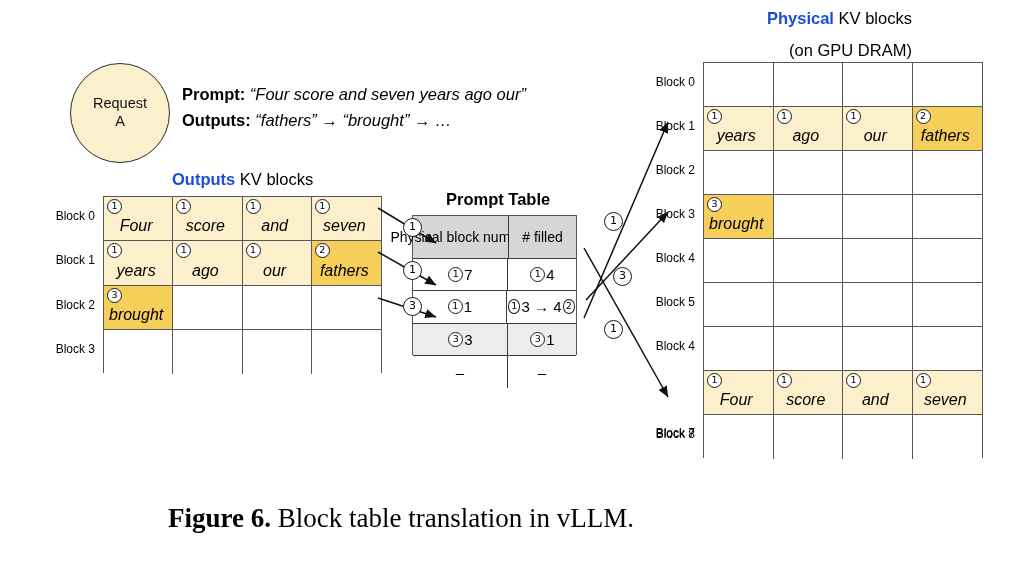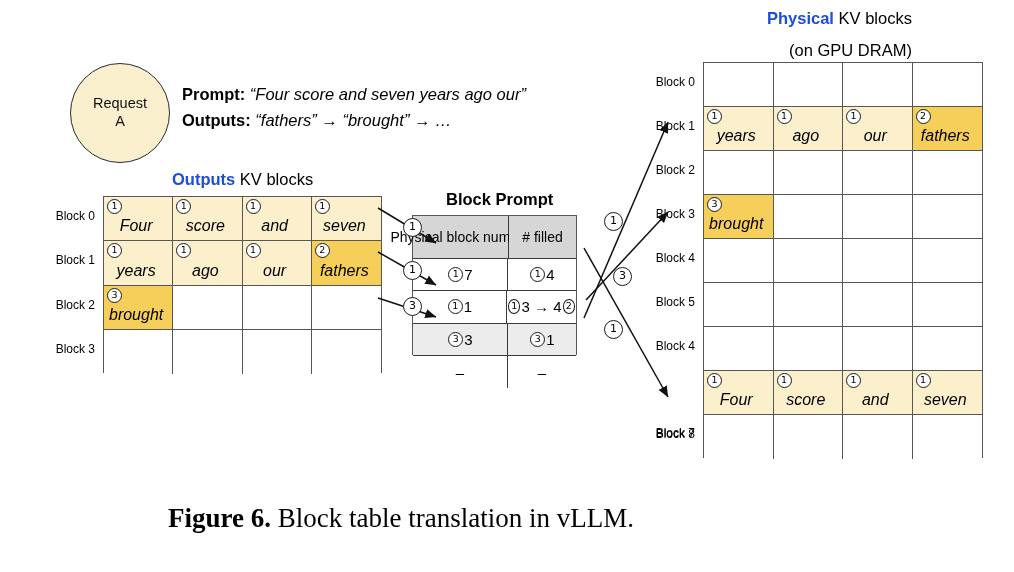--- a/index.html
+++ b/index.html
@@ -131,21 +131,21 @@
 
   <div class="sect-title" id="logical-title">
     <span class="accent">Outputs</span><span> KV blocks</span>
   </div>
 
   <div class="sect-title" id="physical-title">
     <span class="accent">Physical</span><span> KV blocks</span>
     <span class="sub">(on GPU DRAM)</span>
   </div>
 
-  <div class="sect-title" id="blocktable-title">Block Prompt</div>
+  <div class="sect-title" id="blocktable-title">Prompt Table</div>
 
   <div id="logical-rowlabels" style="position: absolute; left: 0px; top: 0px; width: 1014px; height: 572px;">
       <div class="rowlabel" style="top: 209px; right: 919px;">Block 0</div>
       <div class="rowlabel" style="top: 253.25px; right: 919px;">Block 1</div>
       <div class="rowlabel" style="top: 297.5px; right: 919px;">Block 2</div>
       <div class="rowlabel" style="top: 341.75px; right: 919px;">Block 3</div>
     </div>
   <div class="grid" id="logical-grid">
       <div class="row">
         <div class="cell fill-light">

